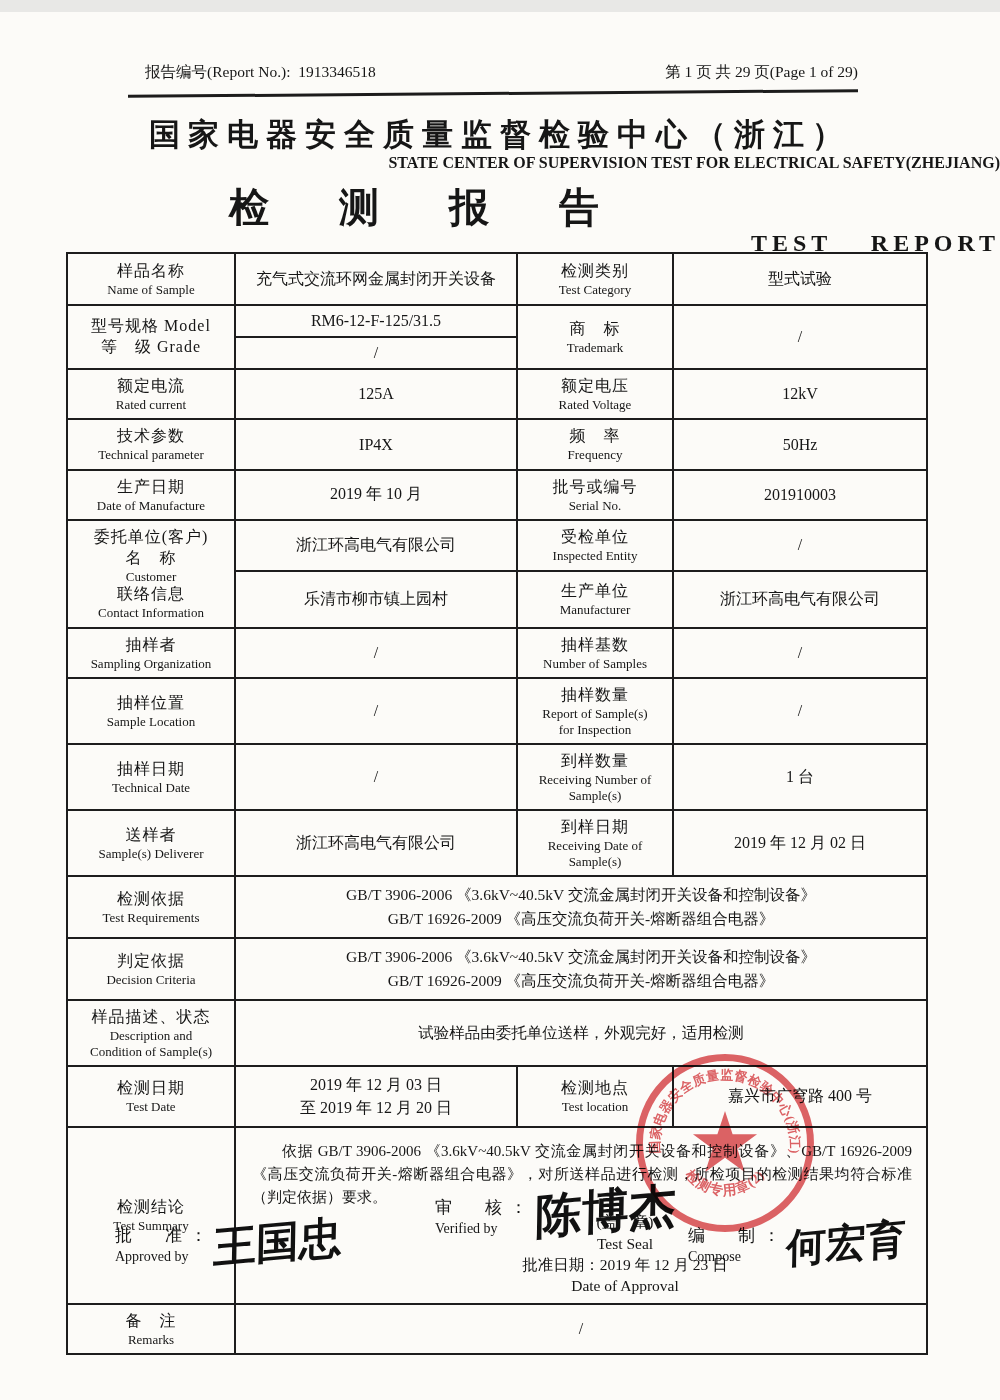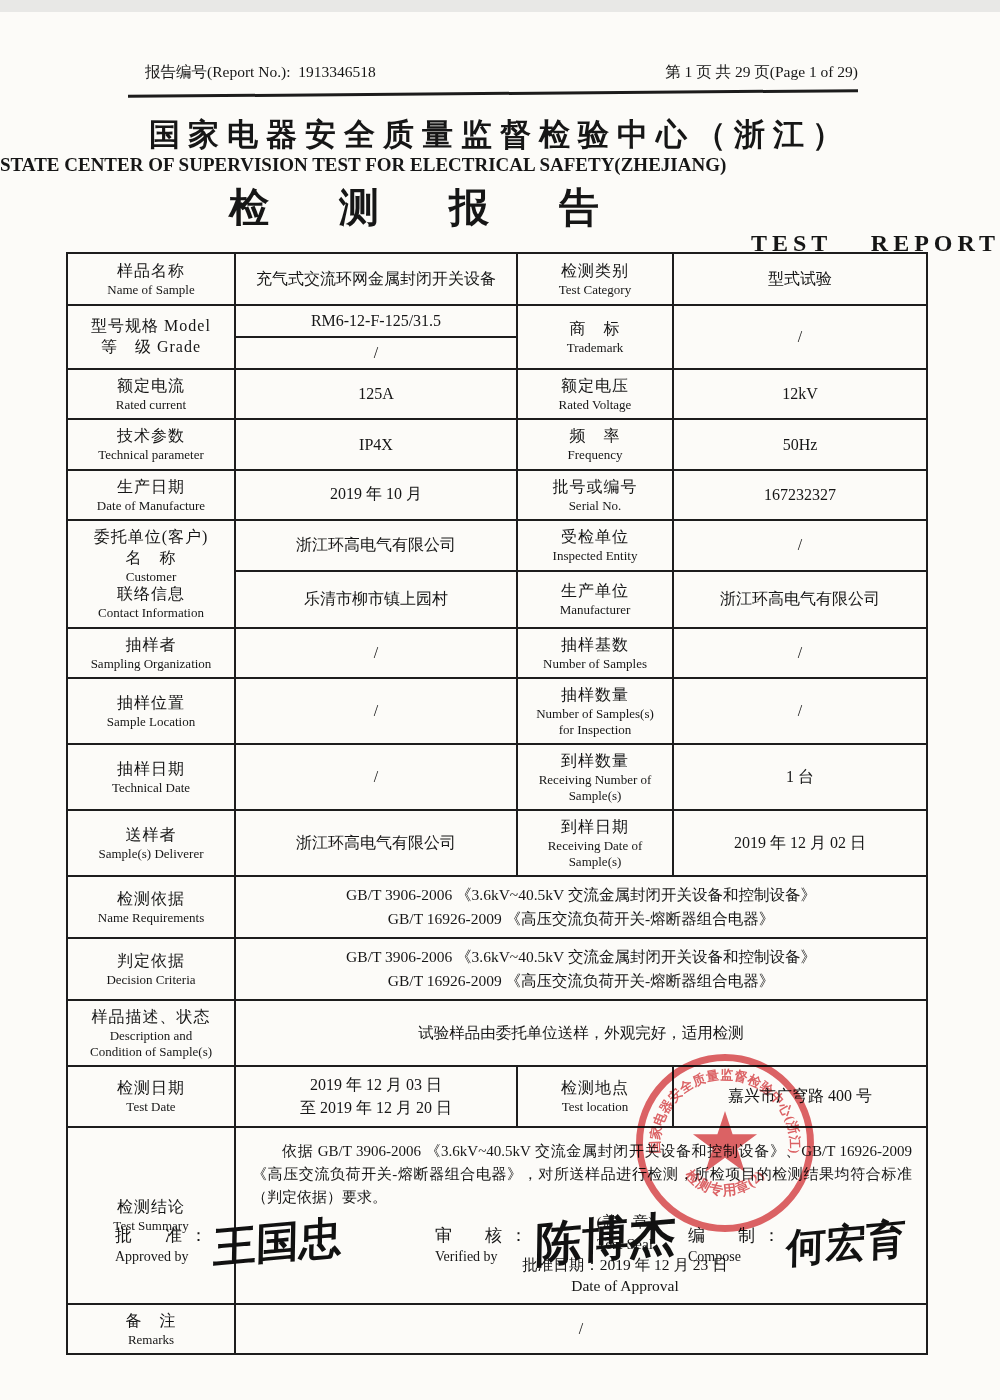--- a/index.html
+++ b/index.html
@@ -5,21 +5,21 @@
   html,body{margin:0;padding:0;background:#e8e8e6;}
   .page{
     position:relative;width:1000px;height:1400px;margin:12px auto;
     background:#fcfbf8;color:#161616;overflow:hidden;
     font-family:"Liberation Serif","DejaVu Serif",serif;
   }
   
   .hdr{position:absolute;left:145px;right:142px;top:50px;display:flex;justify-content:space-between;font-size:15.5px;}
   .hdr-rule{position:absolute;left:128px;top:80px;width:730px;height:3px;background:#1c1c1c;transform:rotate(-0.45deg);}
   .org-cn{position:absolute;left:0;width:1000px;top:102px;text-align:center;font-size:31px;font-weight:bold;letter-spacing:8px;}
-  .org-en{position:absolute;left:0;width:1000px;top:142px;text-align:left;font-size:19px;font-weight:bold;letter-spacing:0px;}
+  .org-en{position:absolute;left:0;width:1000px;top:142px;text-align:right;font-size:16px;font-weight:bold;letter-spacing:0px;}
   .title-cn{position:absolute;left:0;width:828px;top:168px;text-align:center;font-size:40px;font-weight:bold;letter-spacing:30px;text-indent:30px;}
   .title-en{position:absolute;left:0;width:1000px;top:218px;text-align:right;font-size:24px;font-weight:bold;letter-spacing:5px;word-spacing:28px;}
   
   table.report{position:absolute;left:66px;top:240px;width:860px;border-collapse:collapse;table-layout:fixed;}
   table.report td{border:2px solid #1d1d1d;text-align:center;vertical-align:middle;padding:6px 4px;overflow:hidden;}
   td.lab .cn{display:block;font-size:16px;letter-spacing:1px;line-height:1.3;}
   td.lab .en{display:block;font-size:13px;line-height:1.2;}
   td.val{font-size:16px;}
   td.val .ln{display:block;line-height:1.45;}
   td.val-left{font-size:16px;text-align:left;padding-left:18px;}
@@ -32,21 +32,21 @@
   .sig-block{position:absolute;z-index:4;}
   .sig-lab .cn{display:block;font-size:17px;letter-spacing:8px;}
   .sig-lab .en{display:block;font-size:14px;margin-top:2px;}
   .sig{position:absolute;white-space:nowrap;font-weight:bold;color:#111;
        font-family:"DejaVu Sans","Liberation Sans",sans-serif;
        transform:rotate(-5deg) skewX(-6deg);}
   .sig-approved{left:98px;top:-10px;font-size:43px;}
   .sig-verified{left:100px;top:-16px;font-size:47px;}
   .sig-composed{left:98px;top:-8px;font-size:40px;}
   .blk-approved{left:115px;top:1212px;}
-  .blk-verified{left:435px;top:1212px;}
+  .blk-verified{left:435px;top:1184px;}
   .blk-composed{left:688px;top:1212px;}
   
   .stamp{position:absolute;left:630px;top:1036px;width:190px;height:190px;z-index:6;
          opacity:.84;mix-blend-mode:multiply;pointer-events:none;}
   .stamp text{font-family:"Liberation Serif","DejaVu Serif",serif;font-weight:bold;}
 </style>
 </head>
 <body>
 
 <div class="page">
@@ -129,21 +129,21 @@
     <tr style="height:45px">
       <td class="lab">
             <span class="cn">生产日期</span>
             <span class="en">Date of Manufacture</span>
           </td>
       <td class="val">2019 年 10 月</td>
       <td class="lab">
             <span class="cn">批号或编号</span>
             <span class="en">Serial No.</span>
           </td>
-      <td class="val">167232327</td>
+      <td class="val">201910003</td>
     </tr>
 
     <tr style="height:50px">
       <td class="lab" rowspan="2">
         <span class="cn">委托单位(客户)</span>
         <span class="cn">名　称</span>
         <span class="en">Customer</span>
         <span class="cn">联络信息</span>
         <span class="en">Contact Information</span>
       </td>
@@ -177,21 +177,21 @@
     </tr>
 
     <tr style="height:55px">
       <td class="lab">
             <span class="cn">抽样位置</span>
             <span class="en">Sample Location</span>
           </td>
       <td class="val">/</td>
       <td class="lab">
             <span class="cn">抽样数量</span>
-            <span class="en">Number of Samples(s)</span>
+            <span class="en">Report of Sample(s)</span>
             <span class="en">for Inspection</span>
           </td>
       <td class="val">/</td>
     </tr>
 
     <tr style="height:55px">
       <td class="lab">
             <span class="cn">抽样日期</span>
             <span class="en">Technical Date</span>
           </td>
@@ -214,21 +214,21 @@
             <span class="cn">到样日期</span>
             <span class="en">Receiving Date of</span>
             <span class="en">Sample(s)</span>
           </td>
       <td class="val">2019 年 12 月 02 日</td>
     </tr>
 
     <tr style="height:52px">
       <td class="lab">
             <span class="cn">检测依据</span>
-            <span class="en">Name Requirements</span>
+            <span class="en">Test Requirements</span>
           </td>
       <td colspan="3" class="span-lines">
             <span class="ln">GB/T 3906-2006 《3.6kV~40.5kV 交流金属封闭开关设备和控制设备》</span>
             <span class="ln">GB/T 16926-2009 《高压交流负荷开关-熔断器组合电器》</span>
           </td>
     </tr>
 
     <tr style="height:48px">
       <td class="lab">
             <span class="cn">判定依据</span>

